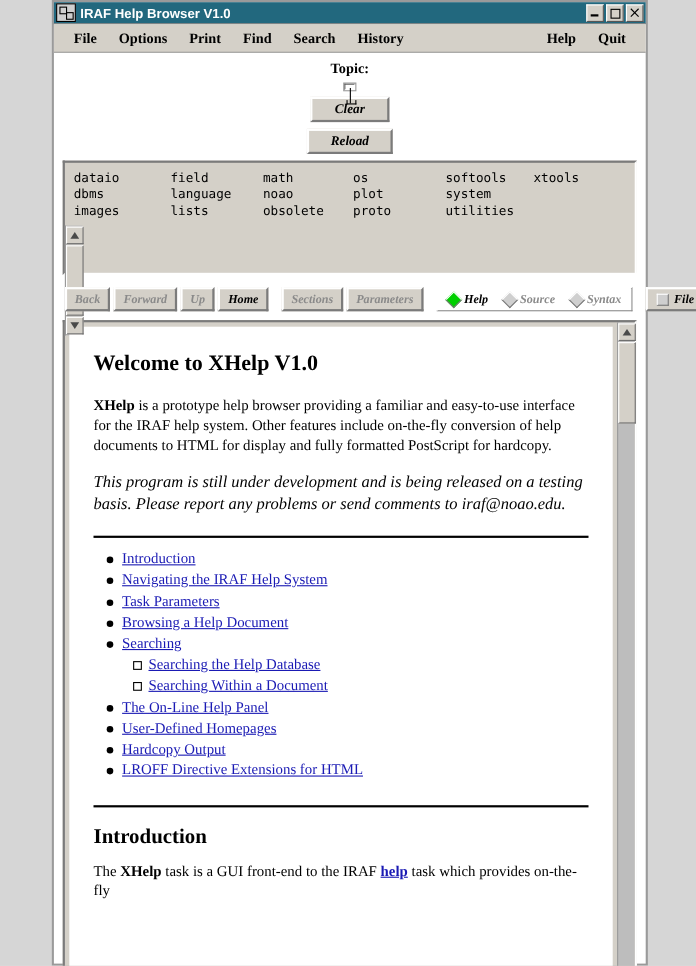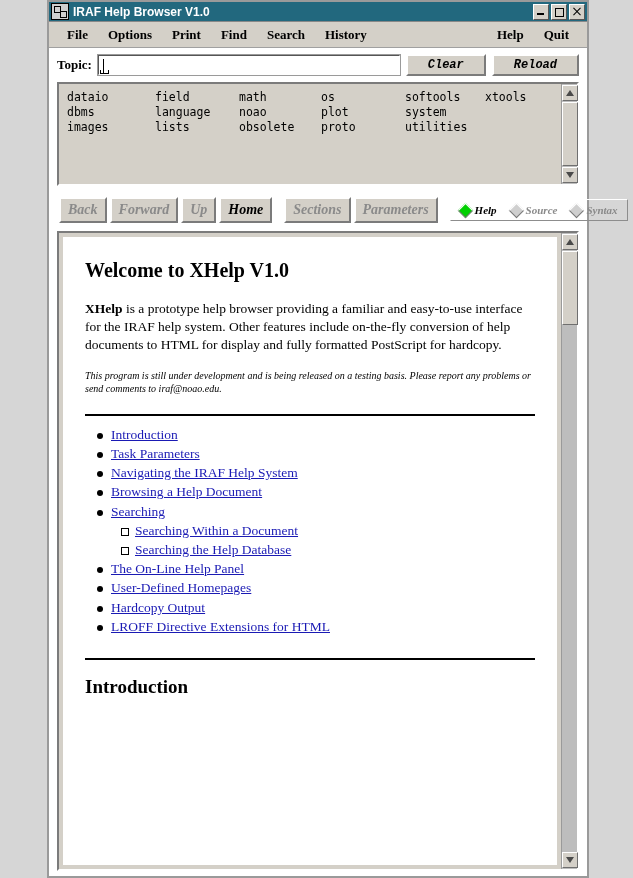--- a/index.html
+++ b/index.html
@@ -103,20 +103,21 @@
   }
   .menu-right { margin-left: auto; display: flex; }
 
   
   .topic-row {
     display: flex;
     align-items: center;
     padding: 6px 8px;
     gap: 6px;
     box-sizing: border-box;
+    flex-direction: column;
   }
   .topic-label {
     font-family: "Liberation Serif", serif;
     font-weight: bold;
     font-size: 13px;
   }
   .topic-input {
     flex: 1;
     height: 20px;
     background: #ffffff;
@@ -146,40 +147,41 @@
     border-left: 1px solid #000;
     border-right: 1px solid #000;
     border-bottom: 1px solid #000;
   }
   .btn {
     background: #d4d0c8;
     border-top: 2px solid #ffffff;
     border-left: 2px solid #ffffff;
     border-right: 2px solid #7b7b7b;
     border-bottom: 2px solid #7b7b7b;
-    font-family: Liberation Mono, monospace;
+    font-family: Liberation Serif, serif;
     font-weight: bold;
     font-style: italic;
     font-size: 12px;
     padding: 2px 20px;
     color: #000;
     white-space: nowrap;
   }
 
   
   .listpanel {
     margin: 0 8px 6px 8px;
     height: 104px;
     background: #d4d0c8;
     border-top: 2px solid #7b7b7b;
     border-left: 2px solid #7b7b7b;
     border-right: 2px solid #ffffff;
     border-bottom: 2px solid #ffffff;
     display: flex;
     box-sizing: border-box;
+    flex-direction: column;
   }
   .list-cols {
     flex: 1;
     padding: 6px 8px;
     font-family: "DejaVu Sans Mono", monospace;
     font-size: 11.5px;
     color: #000;
     display: grid;
     grid-template-columns: 88px 84px 82px 84px 80px auto;
     grid-auto-rows: 15px;
@@ -243,21 +245,21 @@
   .tb-group { display: flex; gap: 3px; }
   .tbbtn {
     background: #d4d0c8;
     border-top: 2px solid #ffffff;
     border-left: 2px solid #ffffff;
     border-right: 2px solid #7b7b7b;
     border-bottom: 2px solid #7b7b7b;
     font-family: "Liberation Serif", serif;
     font-style: italic;
     font-weight: bold;
-    font-size: 14px;
+    font-size: 11px;
     padding: 3px 7px;
     color: #8a8a8a;
     white-space: nowrap;
   }
   .tbbtn.enabled { color: #000; }
   .radio-group {
     display: flex;
     align-items: center;
     gap: 2px;
     margin-left: 8px;
@@ -344,21 +346,21 @@
     font-size: 20px;
     font-weight: bold;
     margin: 6px 0 16px 0;
   }
   .doc h2 {
     font-size: 19px;
     font-weight: bold;
     margin: 14px 0 10px 0;
   }
   .doc p { margin: 0 0 14px 0; }
-  .doc p.ital { font-style: italic; font-size: 10px; margin-bottom: 18px; }
+  .doc p.ital { font-style: italic; font-size: 15px; margin-bottom: 18px; }
   .doc hr {
     border: none;
     border-top: 2px solid #000;
     margin: 10px 0 10px 0;
   }
   .toc { margin: 0 0 0 4px; padding-left: 22px; list-style: none; }
   .toc li {
     position: relative;
     margin: 1px 0;
     padding-left: 0;
@@ -511,40 +513,43 @@
       </p>
 
 
       <p class="ital">This program is still under development and is being released on a testing basis. Please report any problems or send comments to iraf@noao.edu.</p>
 
       <hr>
 
 
       <ul class="toc">
         <li><a class="link" href="#">Introduction</a></li>
+        <li><a class="link" href="#">Navigating the IRAF Help System</a></li>
         <li><a class="link" href="#">Task Parameters</a></li>
-        <li><a class="link" href="#">Navigating the IRAF Help System</a></li>
         <li><a class="link" href="#">Browsing a Help Document</a></li>
         <li>
           <a class="link" href="#">Searching</a>
           <ul class="sub">
+            <li><a class="link" href="#">Searching the Help Database</a></li>
             <li><a class="link" href="#">Searching Within a Document</a></li>
-            <li><a class="link" href="#">Searching the Help Database</a></li>
           </ul>
         </li>
         <li><a class="link" href="#">The On-Line Help Panel</a></li>
         <li><a class="link" href="#">User-Defined Homepages</a></li>
         <li><a class="link" href="#">Hardcopy Output</a></li>
         <li><a class="link" href="#">LROFF Directive Extensions for HTML</a></li>
       </ul>
 
       <hr style="margin-top:22px">
 
       <h2>Introduction</h2>
 
+      <p>
+        <span>The </span><b>XHelp</b><span> task is a GUI front-end to the IRAF </span><a class="link" href="#" style="font-weight:bold">help</a><span> task which provides on-the-fly</span>
+      </p>
     </div>
 
     <div class="docscroll vscroll">
       <div class="sarrow up"></div>
       <div class="sthumb" style="height:72px"></div>
       <div class="strack"></div>
       <div class="sarrow down"></div>
     </div>
   </div>
 

